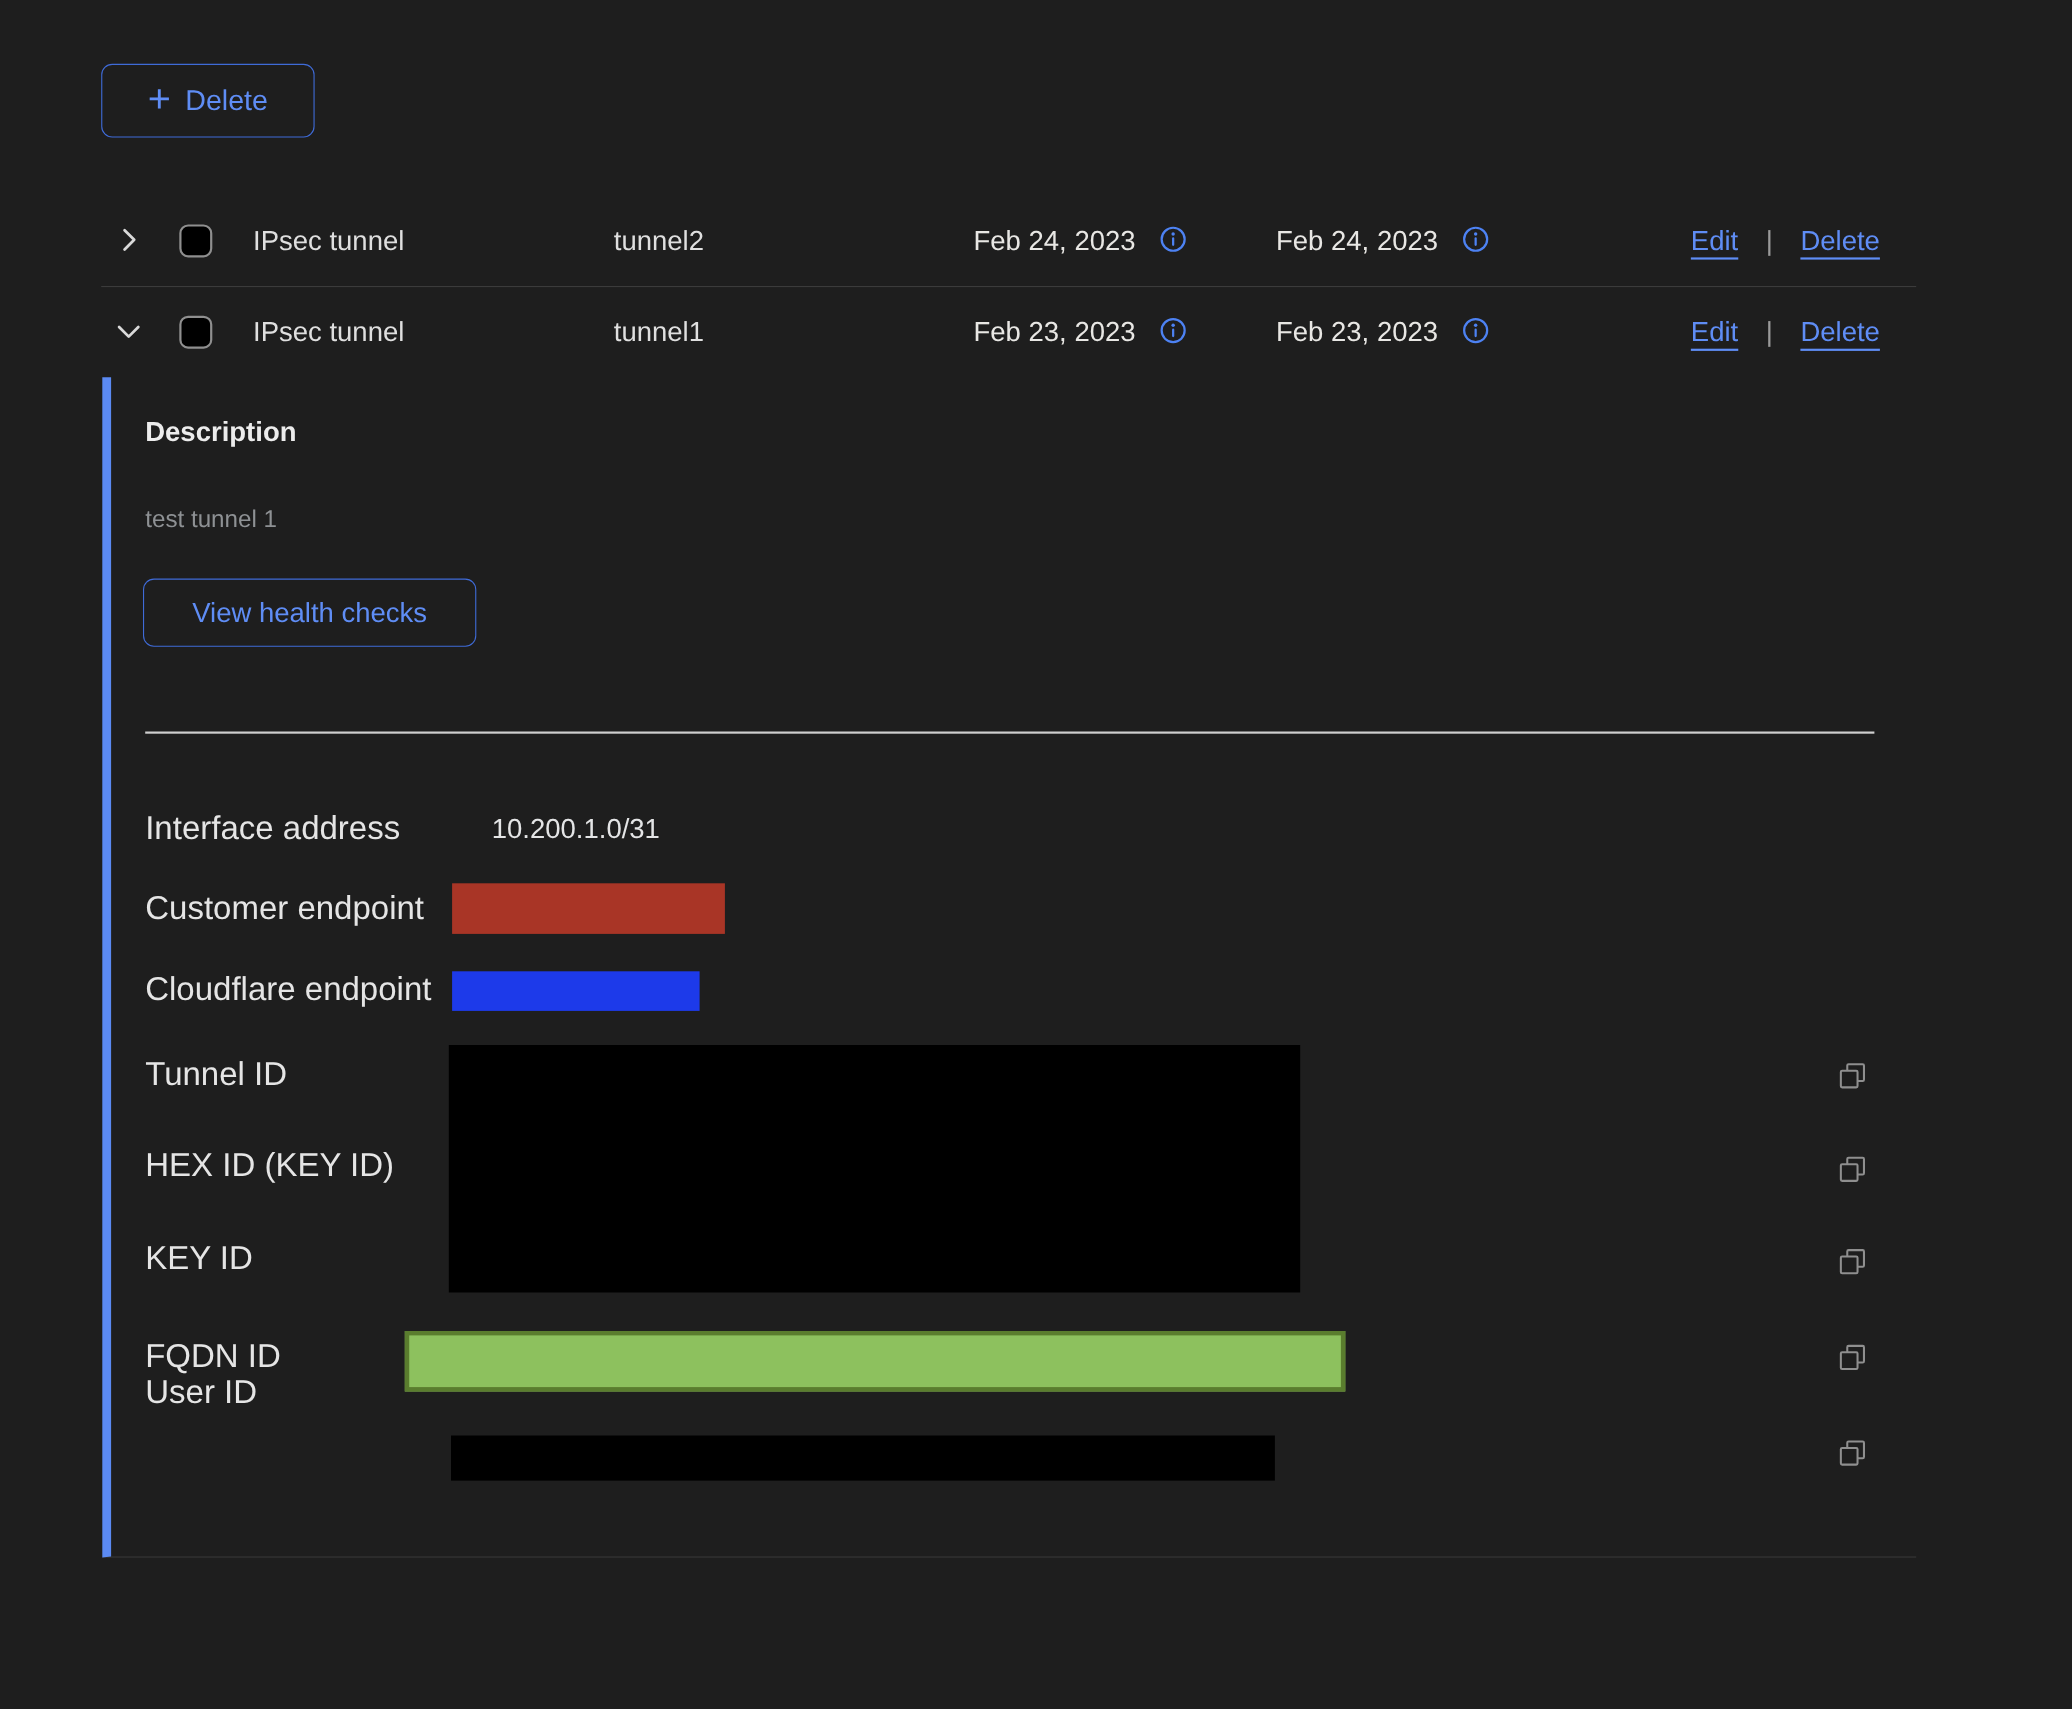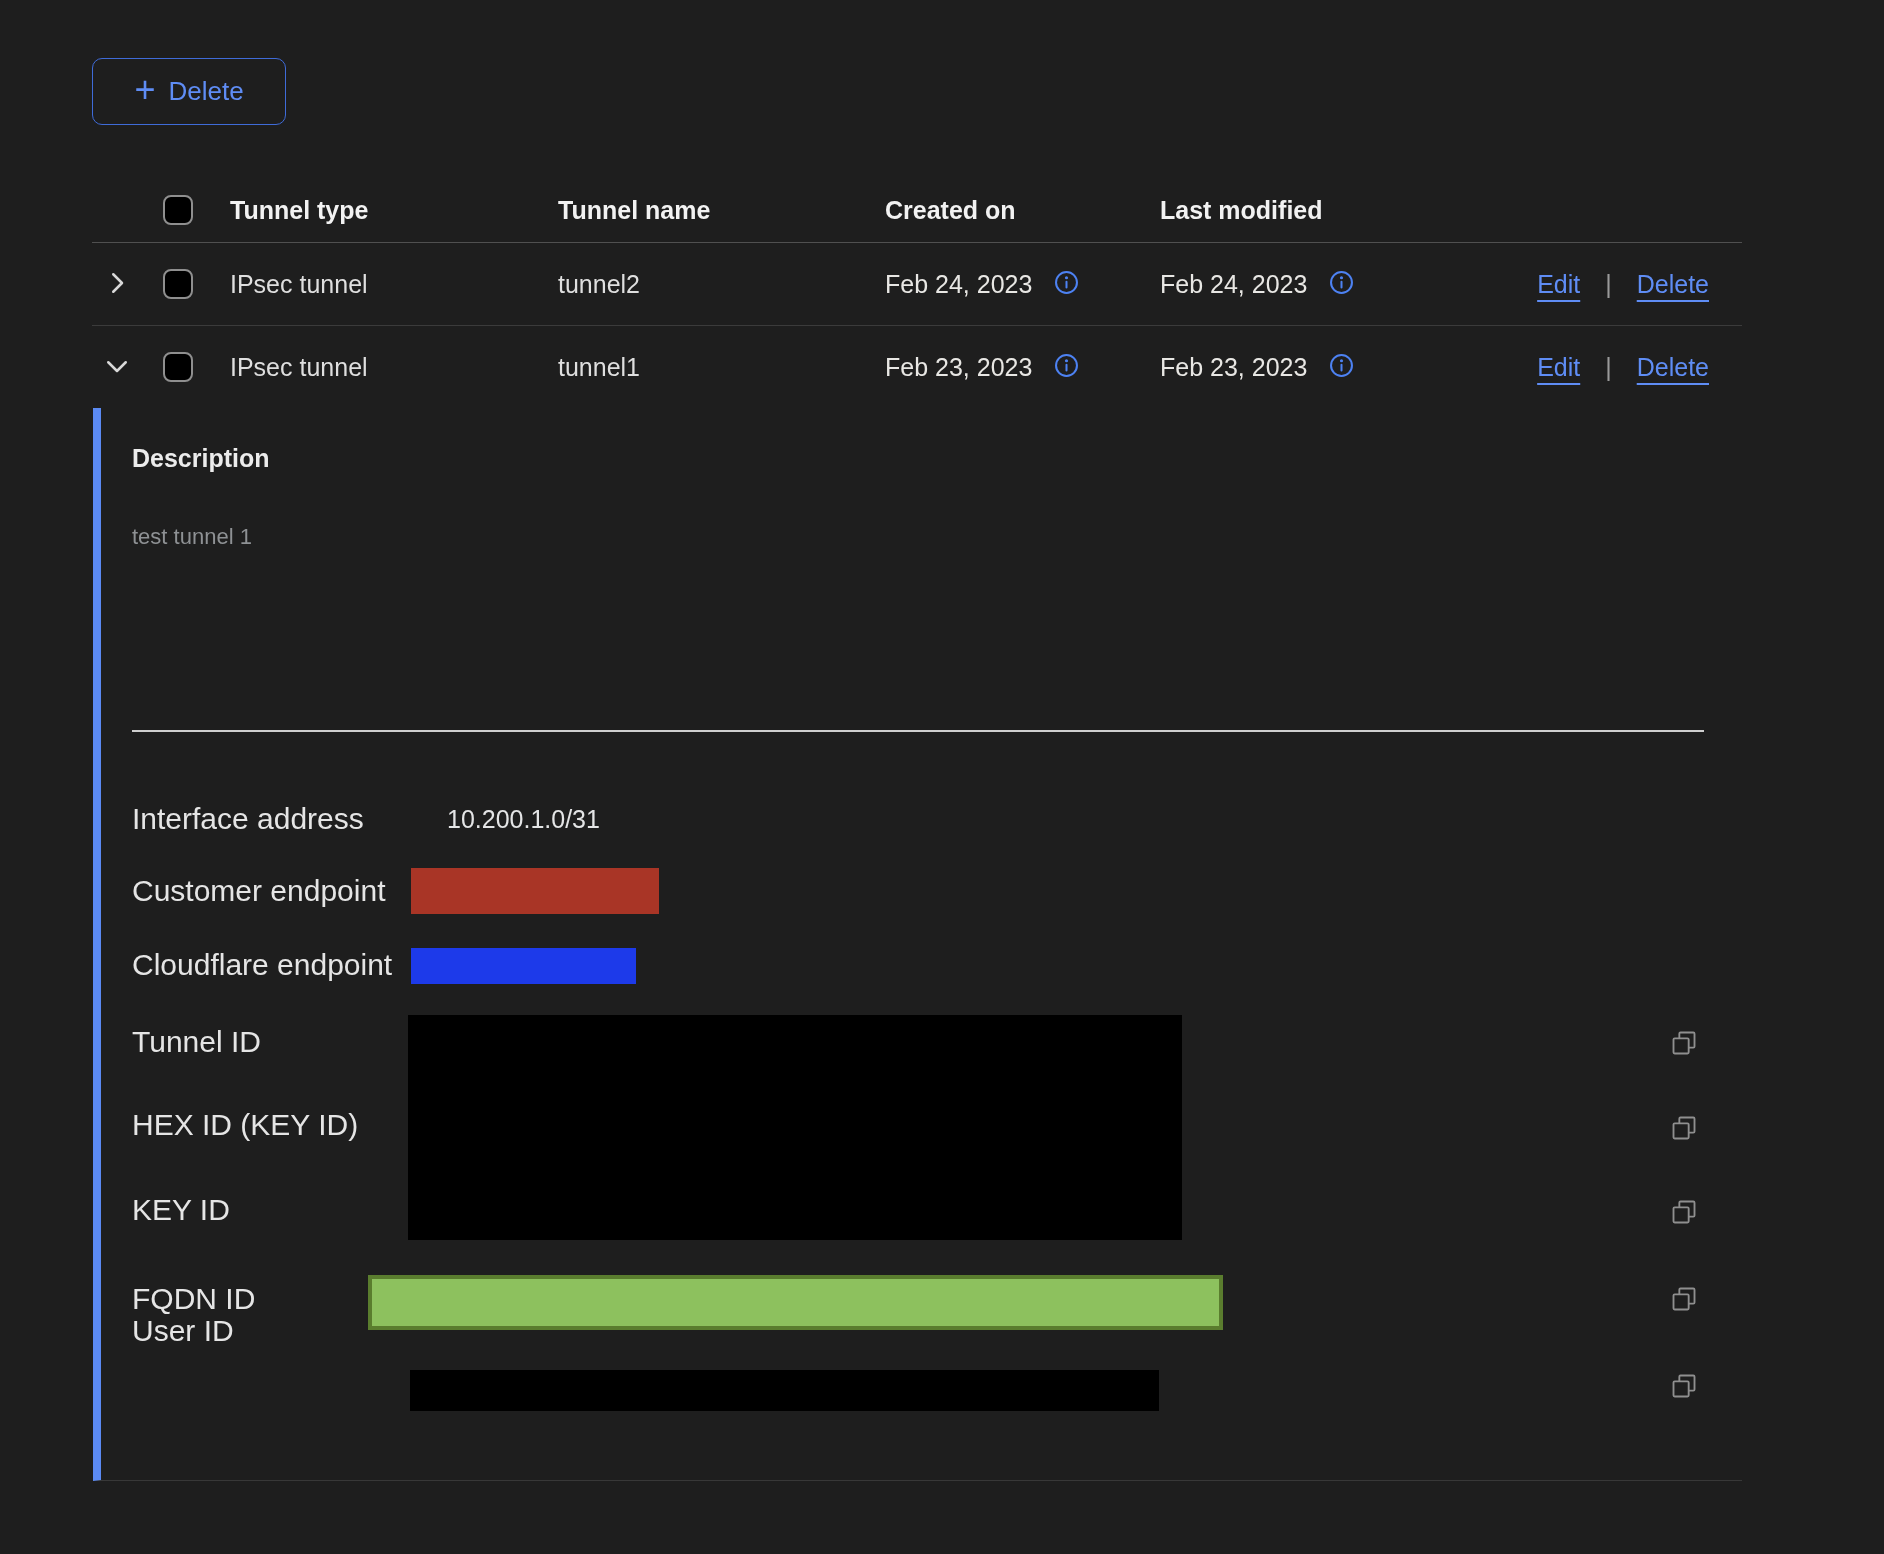--- a/index.html
+++ b/index.html
@@ -85,29 +85,20 @@
 
 <div class="stage">
 
   <button class="create-btn">
     <span class="create-plus">+</span>
     <span>Delete</span>
   </button>
 
   <div class="table">
 
-    <div class="thead">
-      <div></div>
-      <div class="checkbox"></div>
-      <div class="cell-type">Tunnel type</div>
-      <div>Tunnel name</div>
-      <div>Created on</div>
-      <div>Last modified</div>
-      <div></div>
-    </div>
 
     <div class="trow first">
       <button class="chev-cell">
         <span>
           <svg width="30" height="30" viewBox="0 0 24 24" fill="none">
               <path d="M9 5l7 7-7 7" stroke="#d9d9d9" stroke-width="2" stroke-linecap="round" stroke-linejoin="round"></path>
             </svg>
         </span>
       </button>
       <div class="checkbox"></div>
@@ -182,20 +173,21 @@
       <div class="actions">
         <button class="link">Edit</button>
         <span class="sep">|</span>
         <button class="link">Delete</button>
       </div>
     </div>
 
     <div class="expanded">
       <div class="abs desc-label">Description</div>
       <div class="abs desc-value">test tunnel 1</div>
+      <button class="abs health-btn">View health checks</button>
       <div class="abs divider"></div>
 
       <div class="abs flabel lbl-interface">Interface address</div>
       <div class="abs fvalue val-interface">10.200.1.0/31</div>
 
       <div class="abs flabel lbl-customer">Customer endpoint</div>
       <div class="abs red-box"></div>
 
       <div class="abs flabel lbl-cloudflare">Cloudflare endpoint</div>
       <div class="abs blue-box"></div>

